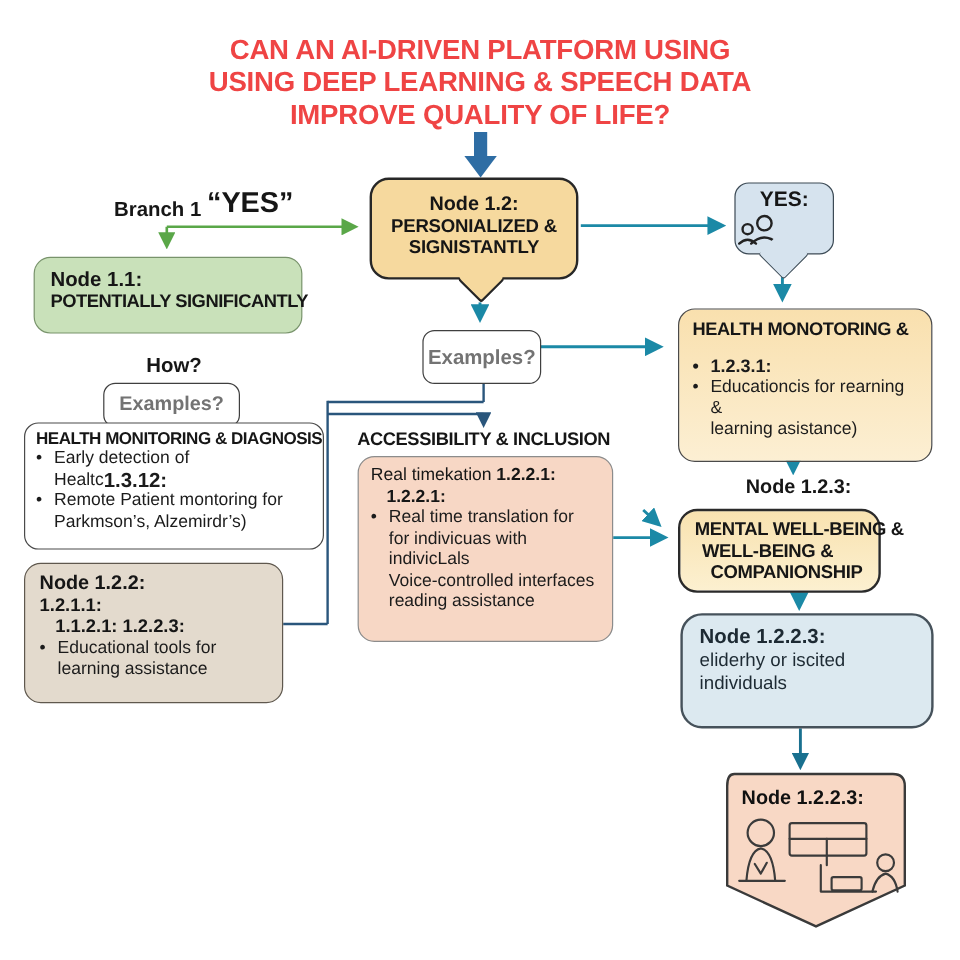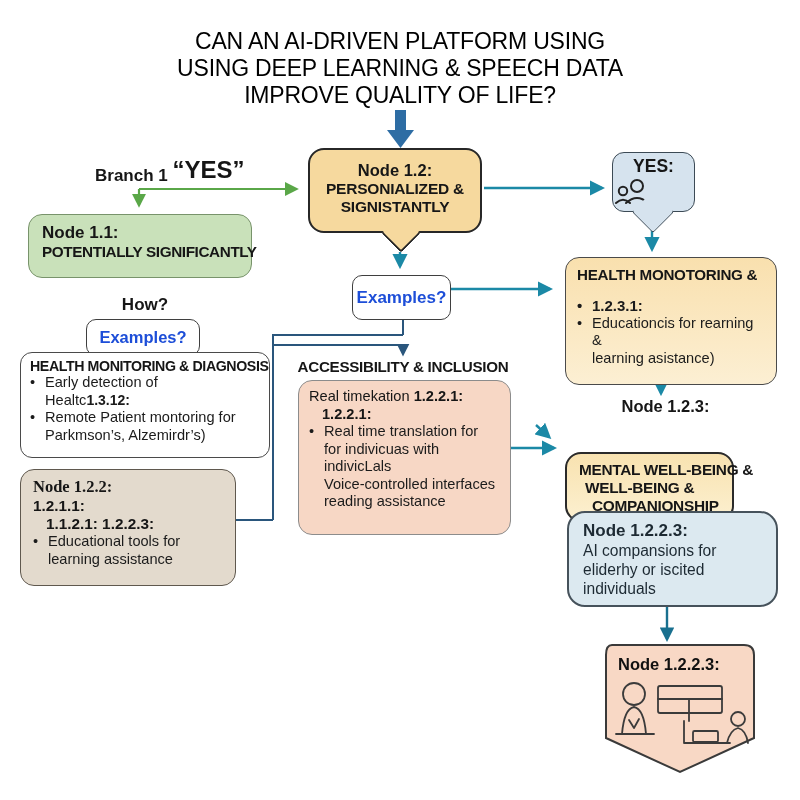--- a/index.html
+++ b/index.html
@@ -1,51 +1,51 @@
 <!DOCTYPE html>
 <html style="--teal: #1b89a6; --dteal: #19708f; --green: #5aa748; --navy: #2a567c; --steel: #2e6da4; --node12_fill: #f6d99e; --node11_fill: #c9e1ba; --yes_fill: #d6e3ee; --orange_fill: #f9e0ae; --pink_fill: #f7d7c5; --tan_fill: #e3dacd; --blue_fill: #dce9f0; --banner_fill: #f8d8c5;"><head>
 <meta charset="utf-8">
 <style>
   html,body{margin:0;padding:0;}
   body{font-family:"Liberation Sans","DejaVu Sans",sans-serif;background:#ffffff;}
   #canvas{position:relative;width:800px;height:800px;background:#ffffff;overflow:hidden;}
   .abs{position:absolute;}
   .z1{z-index:1;} .z2{z-index:2;} .z3{z-index:3;}
 
-  #title{left:0;top:28px;width:800px;text-align:center;font-weight:normal;
-         font-size:23px;line-height:27px;color:#000000;letter-spacing:-0.2px;}
+  #title{left:0;top:28px;width:800px;text-align:center;font-weight:bold;
+         font-size:23px;line-height:27px;color:#ef4444;letter-spacing:-0.2px;}
 
   .label{font-weight:bold;color:#161616;}
   #branch-label{left:95px;top:159px;font-size:17px;white-space:nowrap;}
   #branch-label .yes{font-size:24px;position:relative;top:-3px;}
 
   .node{box-sizing:border-box;color:#161616;}
   #node11{left:28px;top:214px;width:224px;height:64px;background:var(--node11_fill);
           border:1.6px solid #78936b;border-radius:14px;padding:8px 13px;}
   #node11 .t{font-size:17px;font-weight:bold;}
   #node11 .b{font-size:15.3px;font-weight:bold;letter-spacing:-0.4px;white-space:nowrap;}
 
   #how-label{left:90px;top:295px;width:110px;text-align:center;font-size:17px;}
 
   .qbubble{background:#ffffff;border:1.6px solid #3f3f3f;border-radius:10px;
            display:flex;align-items:center;justify-content:center;
-           font-weight:bold;color:#1d4ed8;}
+           font-weight:bold;color:#737373;}
   #examples-left{left:86px;top:319px;width:112px;height:35px;font-size:16.5px;}
   #examples-mid{left:352px;top:275px;width:97px;height:43px;font-size:17px;}
 
   #health-diag{left:20px;top:352px;width:250px;height:106px;background:#ffffff;
                border:1.6px solid #4a4a4a;border-radius:12px;padding:5px 9px;}
   #health-diag .h{font-size:14.2px;font-weight:bold;letter-spacing:-0.4px;white-space:nowrap;}
   .brow{display:flex;font-size:14.6px;line-height:17.5px;color:#1b1b1b;}
   .brow .dot{width:15px;flex:none;}
   .ind{padding-left:15px;}
 
   #node122{left:20px;top:469px;width:216px;height:117px;background:var(--tan_fill);
            border:1.6px solid #5f584e;border-radius:14px;padding:7px 12px;}
-  #node122 .t{font-size:16.5px;font-weight:bold;font-family:Liberation Serif, serif;}
+  #node122 .t{font-size:16.5px;font-weight:bold;}
   #node122 .s1{font-size:15.3px;font-weight:bold;}
   #node122 .s2{font-size:15.3px;font-weight:bold;padding-left:13px;}
 
   #node12{left:308px;top:148px;width:174px;height:85px;background:var(--node12_fill);
           border:2px solid #272727;border-radius:16px;text-align:center;padding-top:11px;}
   #node12 div{font-weight:bold;}
   #node12 .t{font-size:16.5px;}
   #node12 .l{font-size:15.5px;letter-spacing:-0.2px;}
   .diamond{width:26px;height:26px;transform:rotate(45deg);border-radius:3px;}
   #node12-tail{left:387px;top:219px;background:var(--node12_fill);
@@ -67,21 +67,21 @@
   #health-mon{left:565px;top:257px;width:212px;height:128px;
               background:linear-gradient(180deg,#f9e0ae 0%,#fcefd3 100%);
               border:1.6px solid #4a4a4a;border-radius:14px;padding:8px 11px;}
   #health-mon .h{font-size:15.2px;font-weight:bold;letter-spacing:-0.3px;white-space:nowrap;margin-bottom:14px;}
   #health-mon .bold-row{font-weight:bold;font-size:15px;}
 
   #node123-label{left:598px;top:397px;width:135px;text-align:center;font-size:16.5px;white-space:nowrap;}
 
   #mental{left:565px;top:424px;width:169px;height:70px;
           background:linear-gradient(180deg,#f8e2b0 0%,#fcf0d0 100%);
-          border:2px solid #2a2a2a;border-radius:16px;padding:7px 12px;margin-top:28px;}
+          border:2px solid #2a2a2a;border-radius:16px;padding:7px 12px;}
   #mental div{font-weight:bold;font-size:15.4px;line-height:18px;letter-spacing:-0.3px;white-space:nowrap;}
   #mental .i1{padding-left:6px;} #mental .i2{padding-left:13px;}
 
   #node1223{left:567px;top:511px;width:211px;height:96px;background:var(--blue_fill);
             border:2px solid #46525b;border-radius:18px;padding:8px 14px;color:#1d2a33;}
   #node1223 .t{font-size:17px;font-weight:bold;}
   #node1223 .l{font-size:15.6px;line-height:19px;}
 
   svg{display:block;}
   .banner-title{font-family:"Liberation Sans","DejaVu Sans",sans-serif;
@@ -165,21 +165,21 @@
   </div>
 
   <div id="health-diag" class="abs z2 node">
     <div class="h">HEALTH MONITORING &amp; DIAGNOSIS</div>
     <div class="brow">
       <span class="dot">•</span>
       <span>Early detection of</span>
     </div>
     <div class="brow ind">
       <span>Healtc </span>
-      <span style="font-weight:bold;font-size:14px;">1.3.12:</span>
+      <span style="font-weight:bold;font-size:17px;">1.3.12:</span>
     </div>
     <div class="brow">
       <span class="dot">•</span>
       <span>Remote Patient montoring for</span>
     </div>
     <div class="brow ind">
       <span>Parkmson’s, Alzemirdr’s)</span>
     </div>
   </div>
 
@@ -251,21 +251,20 @@
   <div id="node123-label" class="abs z2 label">Node 1.2.3:</div>
 
   <div id="mental" class="abs z2 node">
     <div>MENTAL WELL-BEING &amp;</div>
     <div class="i1">WELL-BEING &amp;</div>
     <div class="i2">COMPANIONSHIP</div>
   </div>
 
   <div id="node1223" class="abs z2 node">
     <div class="t">Node 1.2.2.3:</div>
-    <div class="l">AI compansions for</div>
     <div class="l">eliderhy or iscited</div>
     <div class="l">individuals</div>
   </div>
 
   <svg class="abs z2" style="left:596px;top:642px;" width="168" height="135" viewBox="0 0 168 135">
     <path d="M16,3 H148 Q158,3 158,13 V96 L84,130 L10,96 V13 Q10,3 16,3 Z" fill="var(--banner_fill)" stroke="#3a3a3a" stroke-width="2"></path>
     <text x="22" y="28" class="banner-title">Node 1.2.2.3:</text>
     <g stroke="#3b3b3b" stroke-width="1.8" fill="none" stroke-linecap="round" stroke-linejoin="round">
 
       <circle cx="38" cy="52" r="11"></circle>

